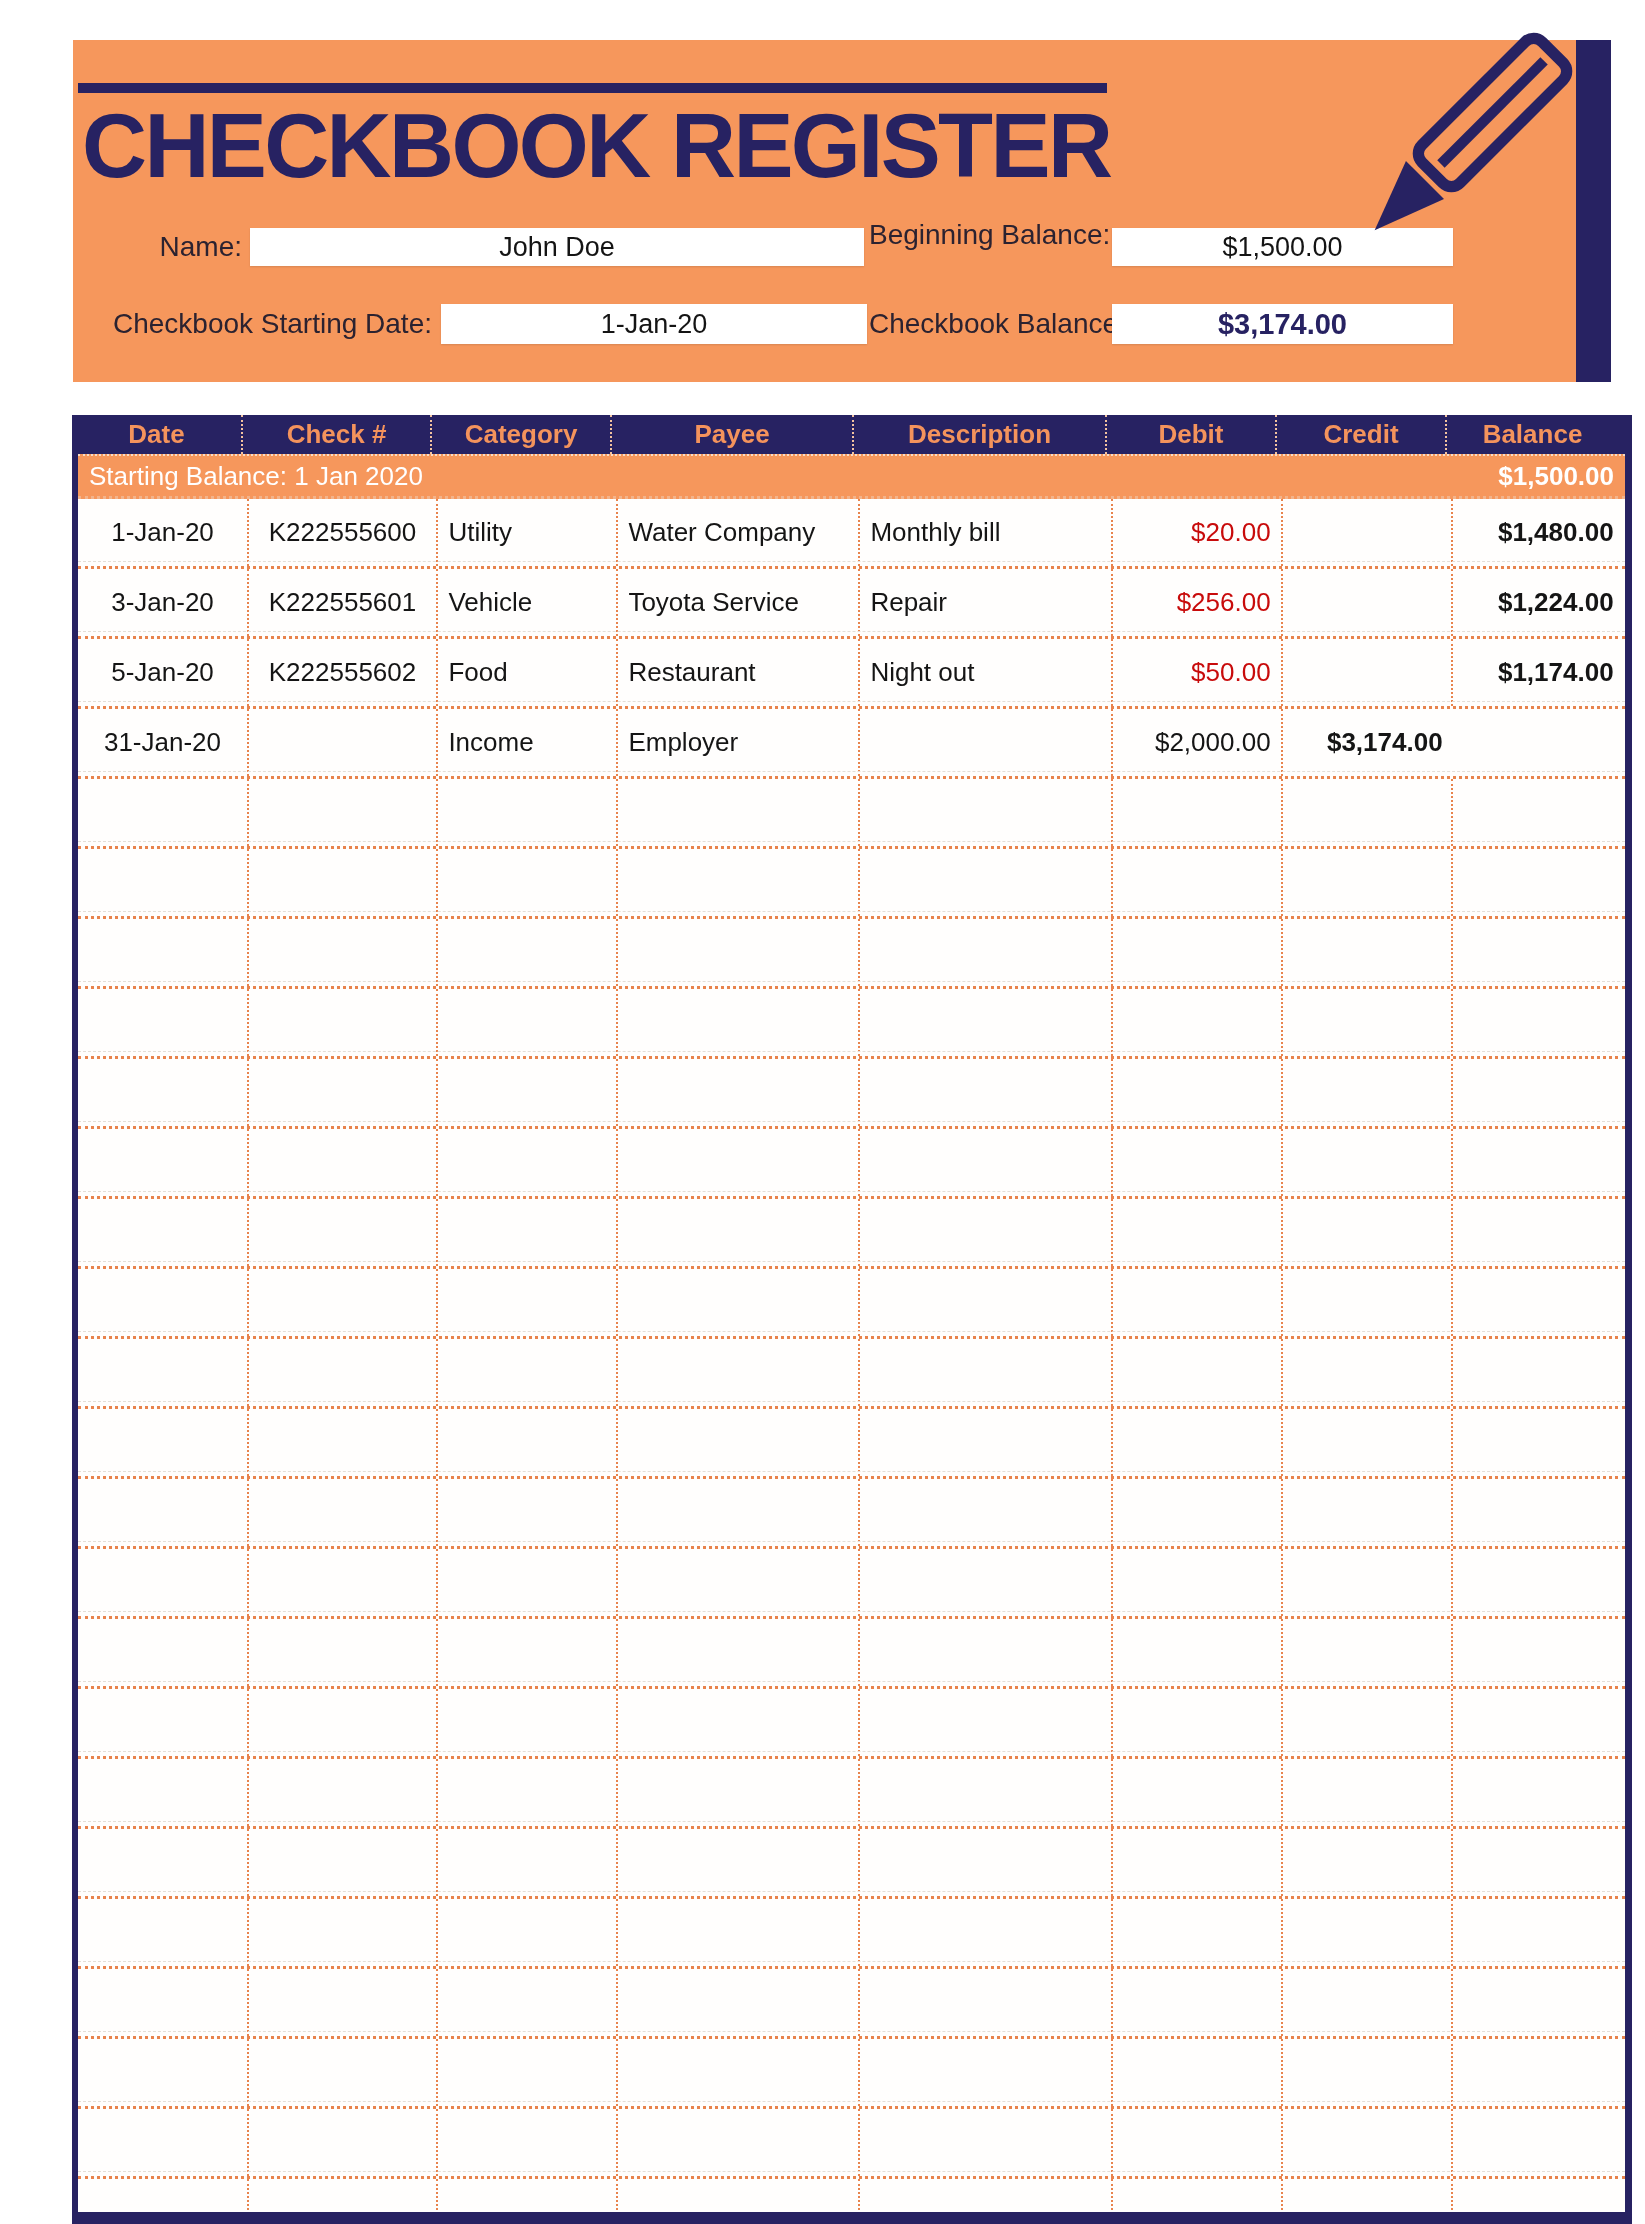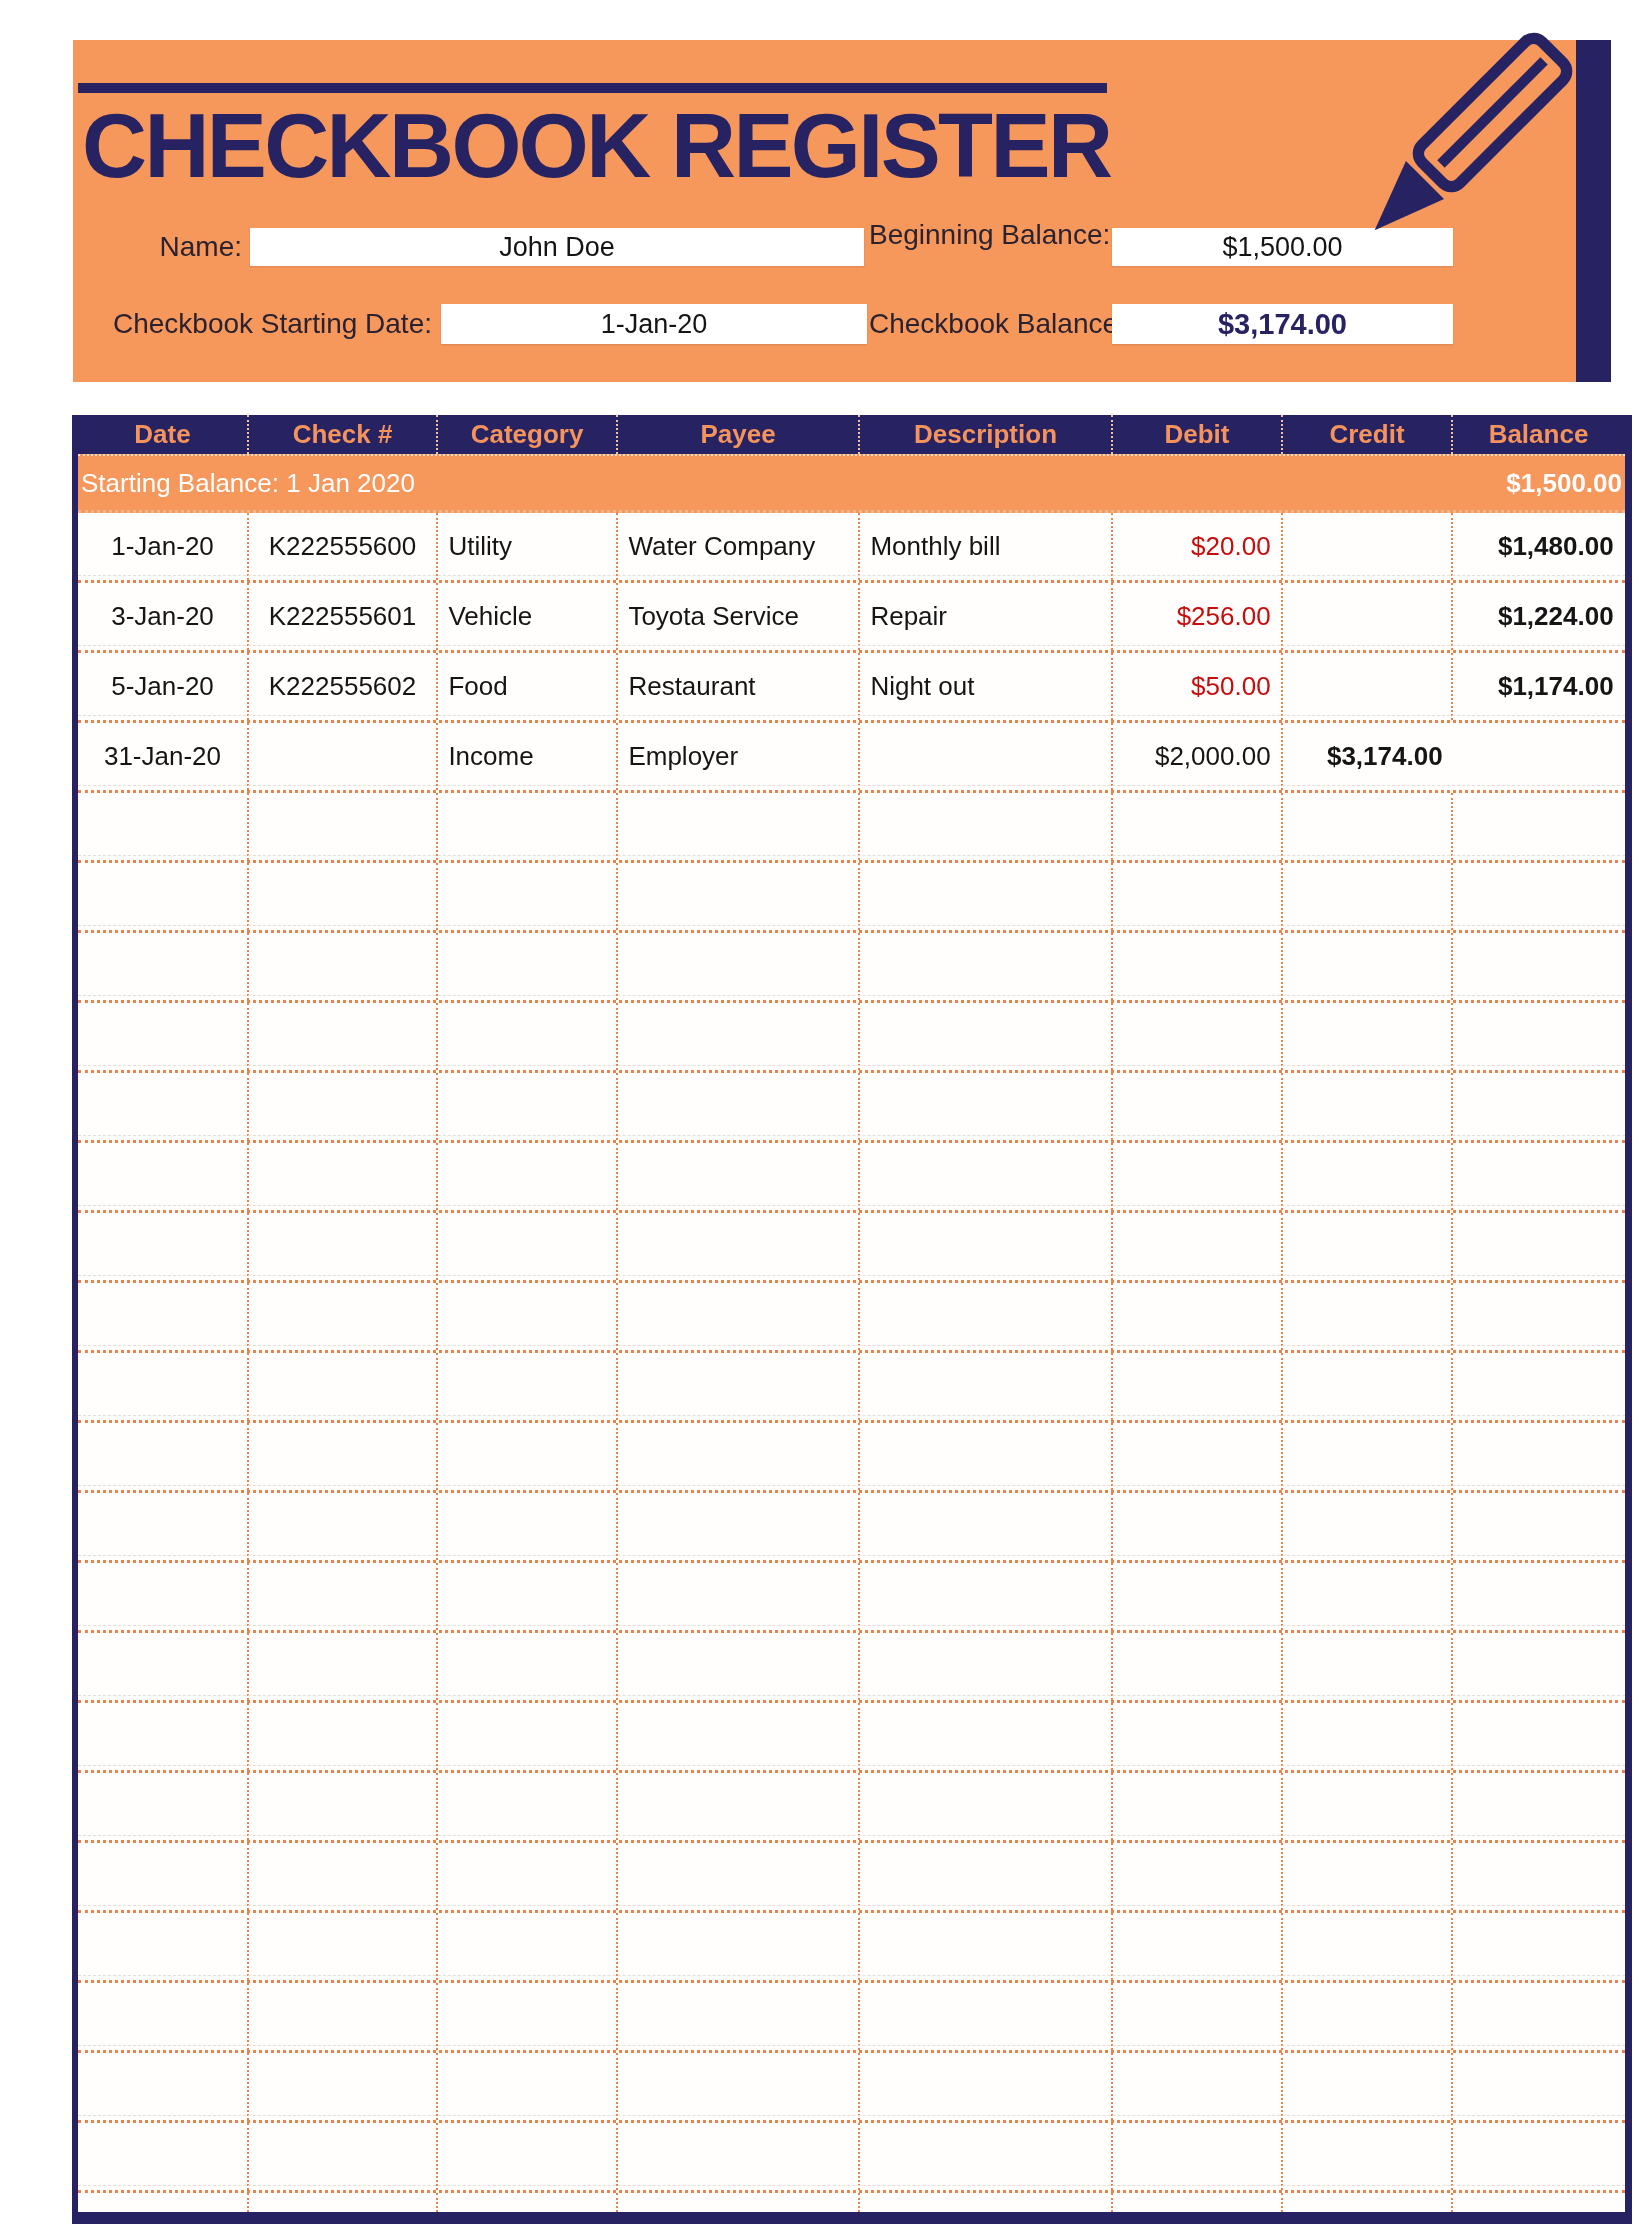--- a/index.html
+++ b/index.html
@@ -84,38 +84,38 @@
     width:1560px;
     border-left:6px solid var(--navy);
     border-right:7px solid var(--navy);
   }
   .thead{
     display:grid;
     grid-template-columns:171px 189px 180px 242px 253px 170px 170px 171px;
     height:39px;
     background:var(--navy);
     margin:0 -6px 0 -6px;
-    padding-left:6px; padding-right:0px;
+    padding-right:0px;
     width:1560px;
   }
   .th{
     display:flex; align-items:center; justify-content:center;
     color:#F4935C; font-weight:bold; font-size:26px;
     border-right:2.6px dotted var(--dot-light);
   }
   .th:last-child{ border-right:none; }
 
   .starting-row{
-    height:59px;
+    height:45px;
     background:var(--orange);
     border-top:2.6px dotted #F8DCC6;
     border-bottom:3.5px dotted #F2B48C;
     display:flex; align-items:center; justify-content:space-between;
     color:#ffffff; font-size:26px;
-    padding:0 3px;
+    padding:0 11px;
   }
   .starting-row .sb-value{ font-weight:bold; }
 
   .row{
     position:relative;
     display:grid;
     grid-template-columns:171px 189px 180px 242px 253px 170px 170px 171px;
     height:70px;
     border-bottom:3.5px dotted var(--dot);
     background:#fffefd;

